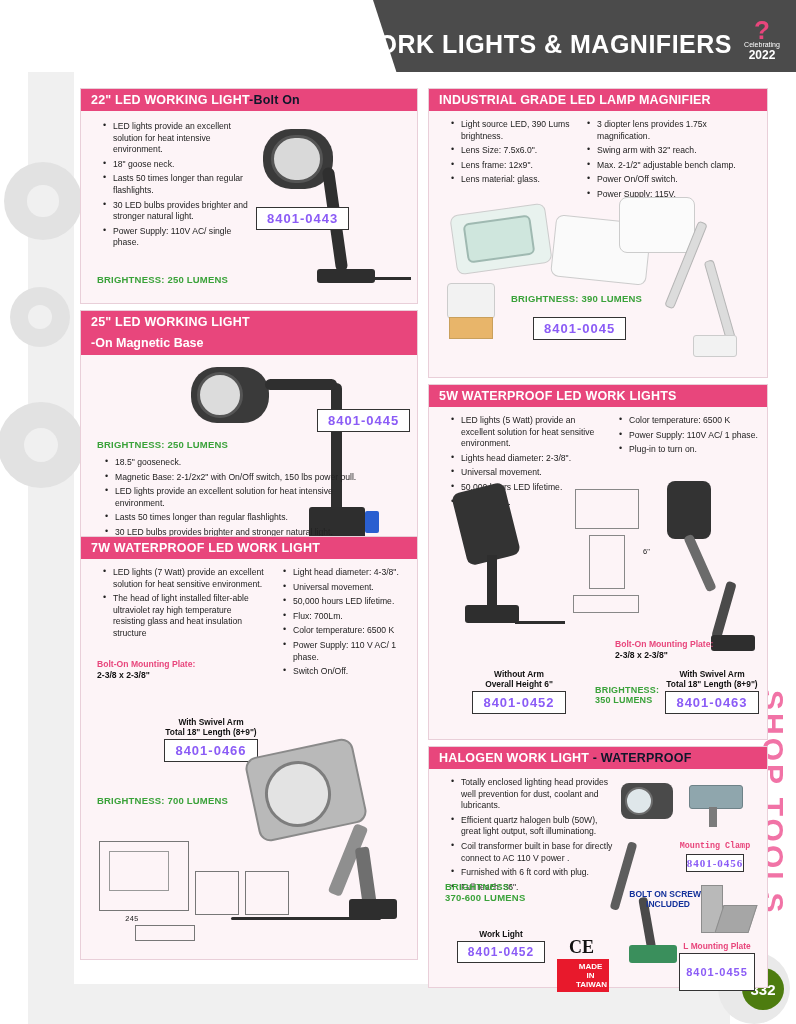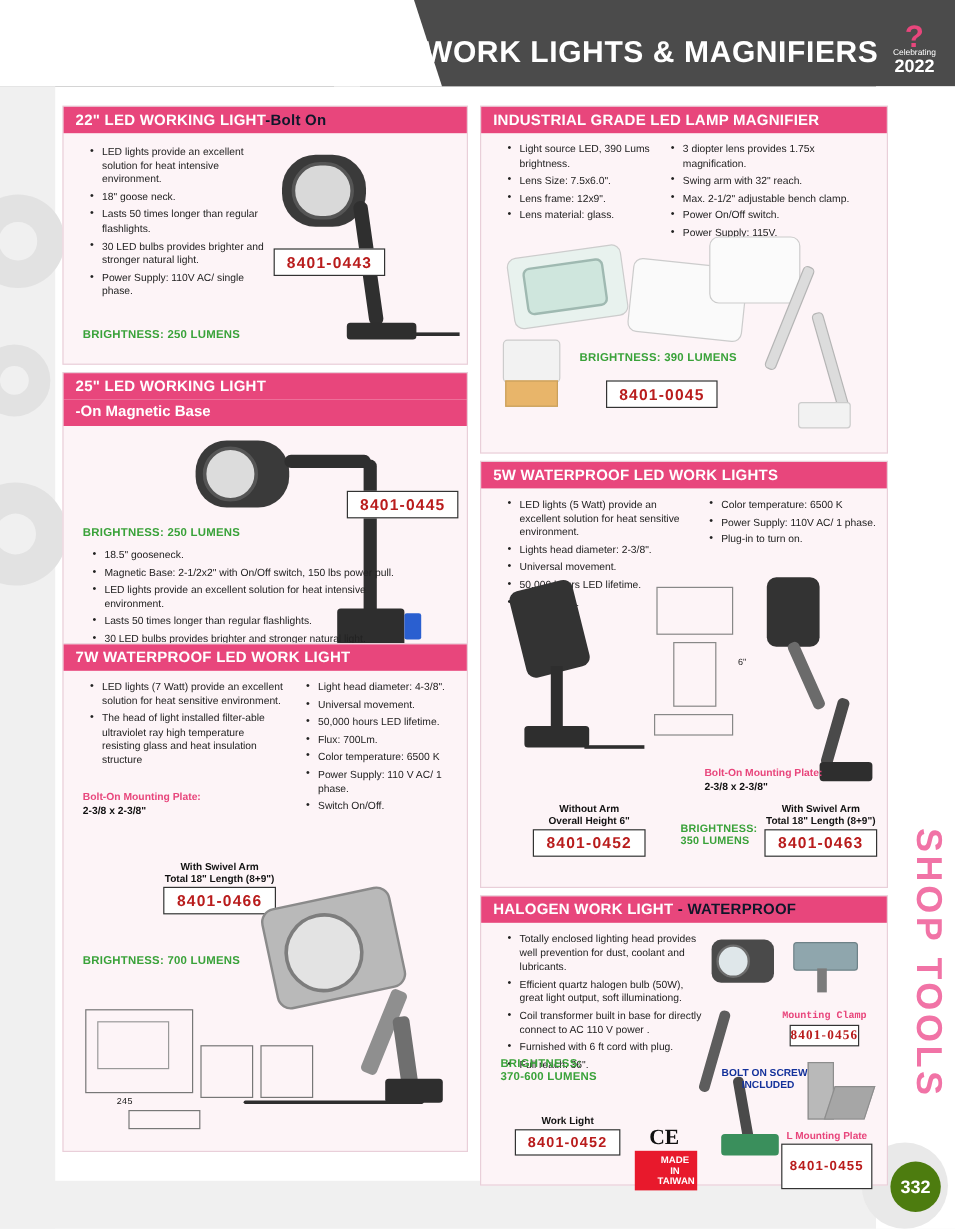--- a/index.html
+++ b/index.html
@@ -7,20 +7,21 @@
   body {
     width: 796px; height: 1024px;
     font-family: "Liberation Sans", sans-serif;
     background: #ffffff;
     position: relative;
     overflow: hidden;
   }
   .page {
     position:absolute; inset:0;
     background:#ffffff;
+    margin-left:28px;
   }
   
   .header-band {
     position:absolute; left:0; top:0; width:796px; height:72px;
     background:#4b4b4b;
   }
   .header-left-white {
     position:absolute; left:0; top:0; width:300px; height:72px;
     background:#ffffff;
   }
@@ -36,21 +37,21 @@
     font-family:"Liberation Sans", sans-serif;
   }
   .celebrating {
     position:absolute; right:8px; top:20px; width:52px; height:48px;
     text-align:center; color:#ffffff;
   }
   .celebrating .mark {
     font-size:26px; font-weight:bold; color:#e8467c; line-height:20px;
   }
   .celebrating .c1 { font-size:7px; color:#ffffff; display:block; line-height:9px;}
-  .celebrating .c2 { font-size:15px; color:#ffffff; display:block; font-weight:bold; line-height:13px;}
+  .celebrating .c2 { font-size:12px; color:#ffffff; display:block; font-weight:bold; line-height:13px;}
 
   
   .left-grey {
     position:absolute; left:0; top:72px; width:46px; height:952px;
     background:#f0f0f0;
   }
   .gear {
     position:absolute; border-radius:50%;
     background:#e2e2e2;
   }
@@ -112,21 +113,21 @@
   }
   ul.bul li::before {
     content:"•"; position:absolute; left:-8px; top:-1px; color:#222; font-size:9px;
   }
   .bright {
     color:#3aa23a; font-weight:bold; font-size:9.5px; letter-spacing:0.2px;
   }
   .pn-box {
     border:1.5px solid #333; background:#ffffff;
     display:inline-block; padding:3px 10px;
-    font-size:13px; font-weight:bold; color:#b91c1c; letter-spacing:1px;
+    font-size:13px; font-weight:bold; color:#8b5cf6; letter-spacing:1px;
     font-family:"Liberation Sans", sans-serif;
   }
   .pn-wrap { position:absolute; text-align:center; }
   .pn-cap { font-size:8.4px; font-weight:bold; color:#111; line-height:10px; margin-bottom:2px; }
   .mount-lbl { font-size:8.6px; font-weight:bold; color:#e8467c; line-height:11px;}
 
   
   .art { position:absolute; }
   .blk { background:#2e2e2e; position:absolute; }
   .wht { background:#f2f2f2; position:absolute; border:1px solid #ccc;}

